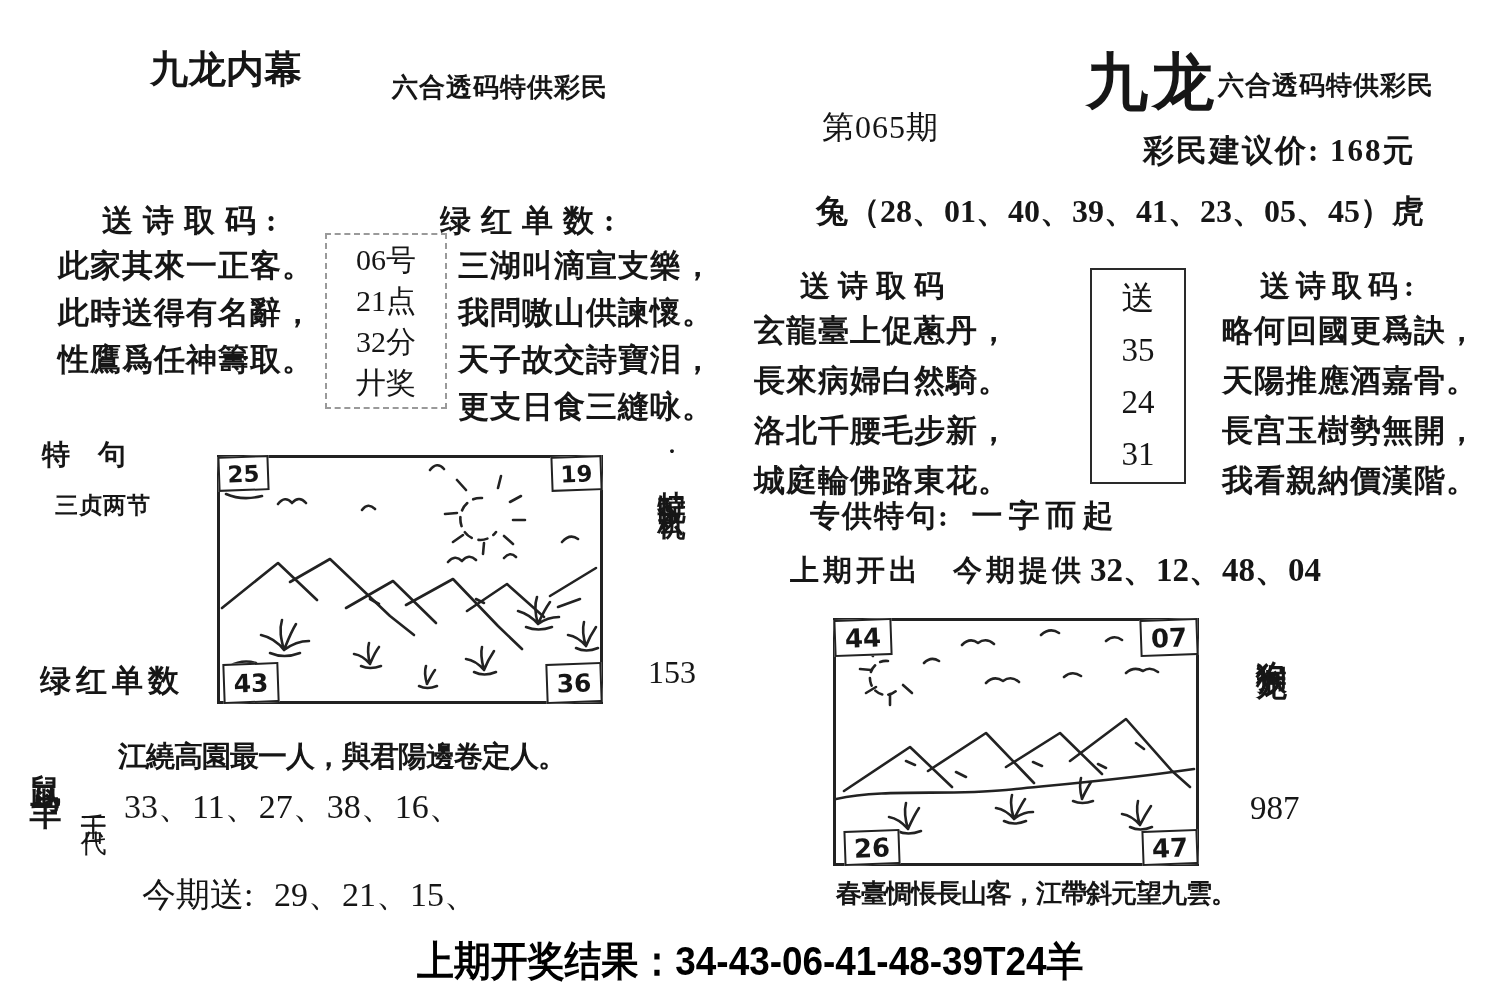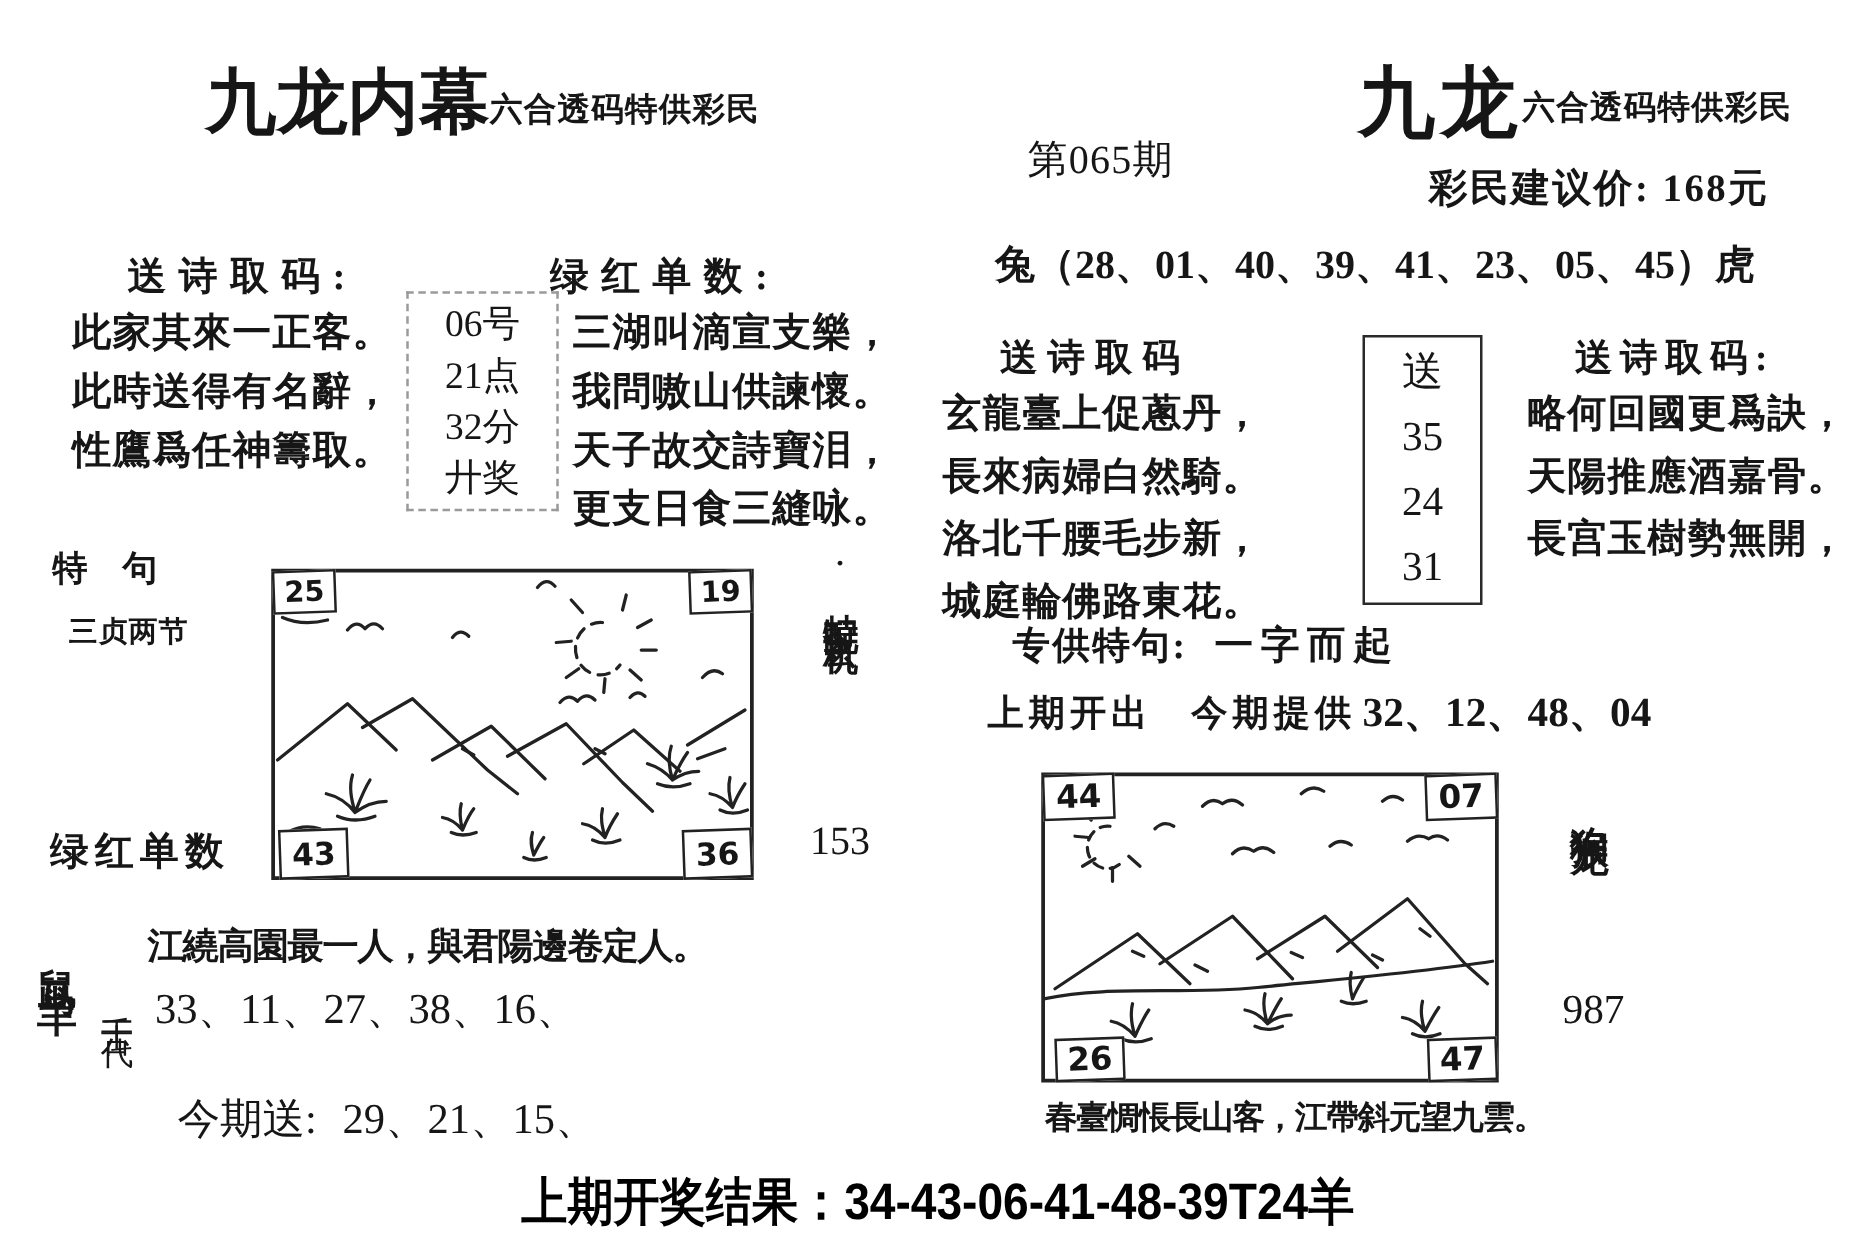--- a/index.html
+++ b/index.html
@@ -28,21 +28,21 @@
   }
   .footer-line{
     font-family:"Liberation Sans",sans-serif;font-weight:700;color:#000;
     transform:scaleX(.9);transform-origin:left center;letter-spacing:0px;
   }
   svg{display:block;}
 </style>
 </head>
 <body>
 
-<div class="abs bold" style="left:164px;top:44px;font-size:57px;letter-spacing:0px;">九龙内幕</div>
+<div class="abs bold" style="left:150px;top:44px;font-size:38px;letter-spacing:0px;">九龙内幕</div>
 <div class="abs bold" style="left:392px;top:70px;font-size:26px;letter-spacing:1px;">六合透码特供彩民</div>
 
 <div class="abs" style="left:102px;top:200px;font-size:31px;letter-spacing:10px;font-weight:600;">送诗取码:</div>
 <div class="abs" style="left:58px;top:242px;font-size:31px;line-height:47px;">
   <div class="poem-line">此家其來一正客。</div>
   <div class="poem-line">此時送得有名辭，</div>
   <div class="poem-line">性鷹爲任神籌取。</div>
 </div>
 
 <div class="dash-box" style="left:325px;top:233px;width:118px;height:172px;font-size:30px;line-height:41px;">
@@ -123,21 +123,21 @@
 <div class="abs" style="left:142px;top:872px;font-size:34px;">
   <span>今期送:</span>
   <span style="margin-left:12px;">29、21、15、</span>
 </div>
 
 <div class="abs" style="left:822px;top:106px;font-size:32px;letter-spacing:1px;">第065期</div>
 <div class="abs bold" style="left:1086px;top:40px;font-size:62px;letter-spacing:4px;">九龙</div>
 <div class="abs bold" style="left:1218px;top:68px;font-size:26px;letter-spacing:1px;">六合透码特供彩民</div>
 <div class="abs" style="left:1143px;top:130px;font-size:31px;letter-spacing:2px;font-weight:600;">彩民建议价: 168元</div>
 
-<div class="abs" style="left:796px;top:190px;font-size:32px;letter-spacing:0px;font-weight:600;">兔（28、01、40、39、41、23、05、45）虎</div>
+<div class="abs" style="left:816px;top:190px;font-size:32px;letter-spacing:0px;font-weight:600;">兔（28、01、40、39、41、23、05、45）虎</div>
 
 <div class="abs" style="left:800px;top:266px;font-size:30px;letter-spacing:8px;font-weight:600;">送诗取码</div>
 <div class="abs" style="left:754px;top:306px;font-size:31px;line-height:50px;">
   <div class="poem-line">玄龍臺上促蔥丹，</div>
   <div class="poem-line">長來病婦白然騎。</div>
   <div class="poem-line">洛北千腰毛步新，</div>
   <div class="poem-line">城庭輪佛路東花。</div>
 </div>
 
 <div class="send-box" style="left:1090px;top:268px;width:92px;height:212px;font-size:33px;line-height:52px;">
@@ -145,20 +145,21 @@
   <div>35</div>
   <div>24</div>
   <div>31</div>
 </div>
 
 <div class="abs" style="left:1260px;top:266px;font-size:30px;letter-spacing:6px;font-weight:600;">送诗取码:</div>
 <div class="abs" style="left:1222px;top:306px;font-size:31px;line-height:50px;">
   <div class="poem-line">略何回國更爲訣，</div>
   <div class="poem-line">天陽推應酒嘉骨。</div>
   <div class="poem-line">長宫玉樹勢無開，</div>
+  <div class="poem-line">我看親納價漢階。</div>
 </div>
 
 <div class="abs" style="left:790px;top:495px;font-size:30px;">
   <span style="font-weight:600;letter-spacing:2px;margin-left:20px;">专供特句:</span>
   <span class="bold" style="margin-left:14px;font-size:31px;letter-spacing:6px;">一字而起</span>
 </div>
 
 <div class="abs" style="left:790px;top:551px;font-size:29px;letter-spacing:4px;font-weight:600;">上期开出</div>
 <div class="abs" style="left:953px;top:551px;font-size:29px;letter-spacing:4px;font-weight:600;">今期提供</div>
 <div class="abs bold" style="left:1090px;top:548px;font-size:33px;">32、12、48、04</div>

